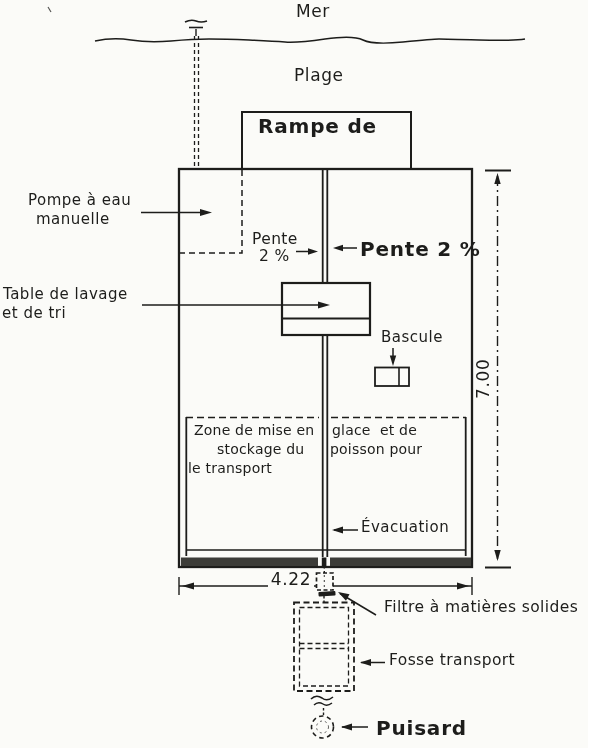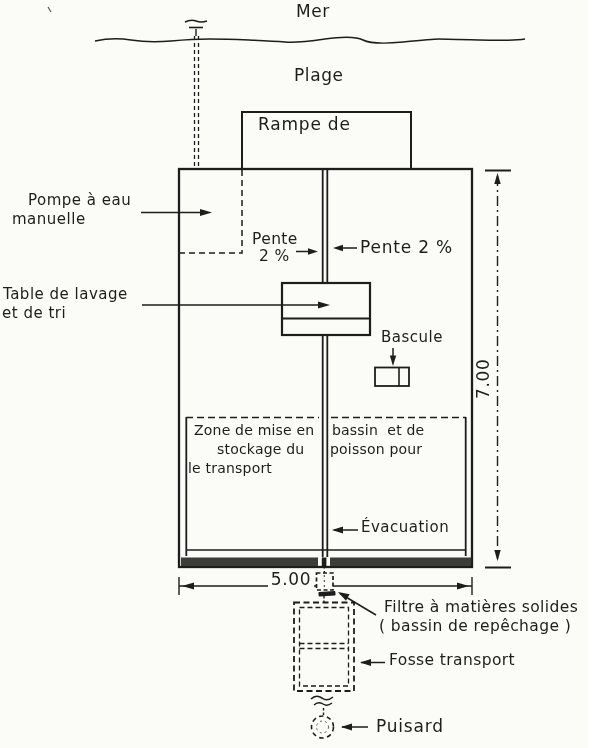--- a/index.html
+++ b/index.html
@@ -5,21 +5,21 @@
   html,body{margin:0;padding:0;background:#ffffff;}
   #canvas{
     position:relative;width:588px;height:748px;overflow:hidden;
     background:#fbfbf8;
     font-family:"DejaVu Sans","Liberation Sans",sans-serif;
     color:#1d1d1b;
   }
   #drawing{position:absolute;left:0;top:0;}
   .lbl{position:absolute;white-space:pre;line-height:1.15;color:#1d1d1b;}
   .fs17{font-size:17px;letter-spacing:.6px;}
-  .fs16{font-size:17px;letter-spacing:.8px;}
+  .fs16{font-size:20px;letter-spacing:.8px;font-weight:bold;}
   .fs155{font-size:15.5px;letter-spacing:.4px;}
   .fs15{font-size:15px;letter-spacing:.5px;}
   .fs145{font-size:14px;letter-spacing:.2px;}
   .dim-label{background:#fbfbf8;text-align:center;}
   .rot{transform:rotate(-90deg);transform-origin:center center;}
 </style>
 </head>
 <body>
 
 <div id="canvas">
@@ -159,42 +159,41 @@
       <polygon points="343,526.5 332,530 343,533.5" fill="#1d1d1b"></polygon>
     </g>
   </svg>
 
   <div class="lbl fs17" style="left:296px;top:2px;">Mer</div>
   <div class="lbl fs17" style="left:294px;top:66px;">Plage</div>
 
   <div class="lbl fs16" style="left:258px;top:115px;">Rampe de</div>
 
   <div class="lbl fs15" style="left:28px;top:192px;">Pompe à eau</div>
-  <div class="lbl fs15" style="left:12px;top:211px;">manuelle</div>
+  <div class="lbl fs15" style="left:36px;top:211px;">manuelle</div>
 
   <div class="lbl fs155" style="left:252px;top:231px;">Pente</div>
   <div class="lbl fs155" style="left:259px;top:248px;">2 %</div>
   <div class="lbl fs16" style="left:360px;top:238px;text-align:right;">Pente 2 %</div>
 
   <div class="lbl fs15" style="left:3px;top:286px;">Table de lavage</div>
   <div class="lbl fs15" style="left:2px;top:305px;">et de tri</div>
 
   <div class="lbl fs15" style="left:381px;top:329px;">Bascule</div>
 
   <div class="lbl fs145" style="left:194px;top:422px;">Zone de mise en</div>
   <div class="lbl fs145" style="left:217px;top:441px;">stockage du</div>
   <div class="lbl fs145" style="left:188px;top:460px;">le transport</div>
-  <div class="lbl fs145" style="left:332px;top:422px;">bassin  et de</div>
+  <div class="lbl fs145" style="left:332px;top:422px;">glace  et de</div>
   <div class="lbl fs145" style="left:330px;top:441px;">poisson pour</div>
 
   <div class="lbl fs15" style="left:361px;top:519px;">Évacuation</div>
 
   <div class="lbl fs17 dim-label rot" style="left:461px;top:369px;width:46px;">7.00</div>
-  <div class="lbl fs17 dim-label" style="left:268px;top:570px;width:46px;">5.00</div>
+  <div class="lbl fs17 dim-label" style="left:268px;top:570px;width:46px;">4.22</div>
 
   <div class="lbl fs155" style="left:384px;top:599px;">Filtre à matières solides</div>
-  <div class="lbl fs155" style="left:379px;top:618px;">( bassin de repêchage )</div>
 
   <div class="lbl fs155" style="left:389px;top:652px;">Fosse transport</div>
 
   <div class="lbl fs16" style="left:376px;top:717px;">Puisard</div>
 
 </div>
 
 </body></html>

